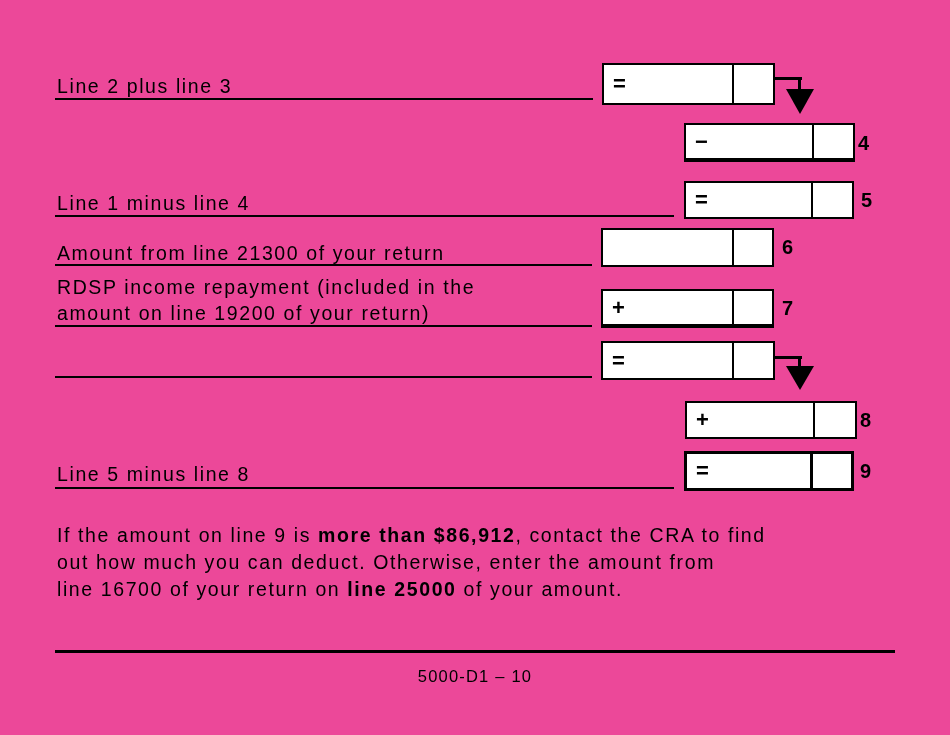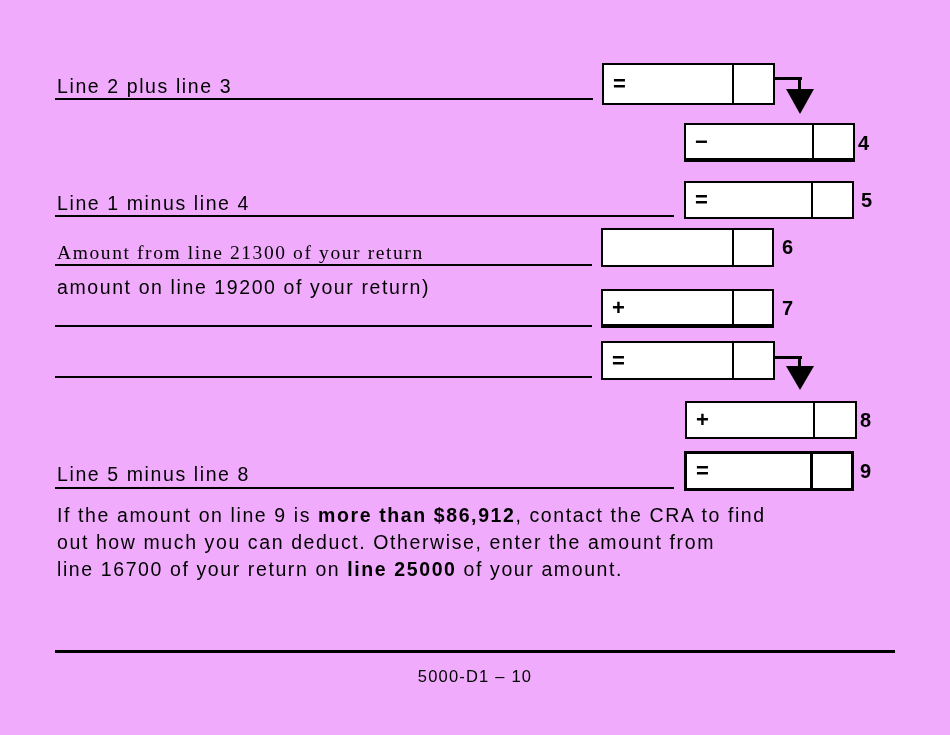--- a/index.html
+++ b/index.html
@@ -1,32 +1,32 @@
 <!DOCTYPE html>
 <html><head>
 <meta charset="utf-8">
 <style>
   html,body{margin:0;padding:0;background:#ffffff;}
-  .page{position:relative;width:950px;height:735px;background:#f0abfc;overflow:hidden;
+  .page{position:relative;width:950px;height:735px;background:#ec4899;overflow:hidden;
         font-family:"Liberation Sans", sans-serif;color:#000;}
   .lbl{position:absolute;font-size:19.5px;letter-spacing:1.6px;line-height:26px;white-space:nowrap;}
   .rule{position:absolute;height:2px;background:#000;}
   .box{position:absolute;box-sizing:border-box;border:2px solid #000;background:#fff;}
   .box.thickbottom{border-bottom-width:4px;}
   .box.heavy{border-width:3px;}
   .op{position:absolute;left:9px;top:50%;transform:translateY(-50%);
       font-weight:700;font-size:22px;letter-spacing:0;}
   .vdiv{position:absolute;top:0;bottom:0;width:2px;background:#000;}
   .vdiv.heavy{width:3px;}
   .cell{position:absolute;top:0;bottom:0;}
   .num{position:absolute;font-weight:700;font-size:20px;line-height:26px;}
   .aseg{position:absolute;background:#000;}
   .ahead{position:absolute;width:0;height:0;border-left:14px solid transparent;
          border-right:14px solid transparent;border-top:25px solid #000;}
-  .para{position:absolute;left:57px;top:502px;font-size:19.5px;letter-spacing:1.6px;line-height:27px;}
+  .para{position:absolute;left:57px;top:522px;font-size:19.5px;letter-spacing:1.6px;line-height:27px;}
   .para .pline{white-space:nowrap;}
   .para b{font-weight:700;}
   .footer-rule{position:absolute;left:55px;top:650px;width:840px;height:3px;background:#000;}
   .footer-text{position:absolute;left:0;top:667px;width:950px;text-align:center;
                font-size:16.5px;letter-spacing:1.2px;}
 </style>
 </head>
 <body>
 
 <div class="page">
@@ -54,30 +54,31 @@
   <div class="lbl" style="left:57px;top:190px;">Line 1 minus line 4</div>
   <div class="rule" style="left:55px;top:215px;width:619px;"></div>
   <div class="box" style="left:684px;top:181px;width:170px;height:38px;">
     <span class="op">=</span>
     <div class="cell" style="left:30px;width:93px;"></div>
     <div class="vdiv" style="left:125px;"></div>
     <div class="cell" style="left:127px;right:0;"></div>
   </div>
   <div class="num" style="left:861px;top:187px;">5</div>
 
-  <div class="lbl" style="left:57px;top:240px;font-family:Liberation Serif, serif;">Amount from line 21300 of your return</div>
+  <div class="lbl" style="left:57px;top:240px;">Amount from line 21300 of your return</div>
   <div class="rule" style="left:55px;top:264px;width:537px;"></div>
   <div class="box" style="left:601px;top:228px;width:173px;height:39px;">
     <div class="cell" style="left:2px;width:127px;"></div>
     <div class="vdiv" style="left:129px;"></div>
     <div class="cell" style="left:131px;right:0;"></div>
   </div>
   <div class="num" style="left:782px;top:234px;">6</div>
 
   <div class="lbl" style="left:57px;top:274px;">
+    <div>RDSP income repayment (included in the</div>
     <div>amount on line 19200 of your return)</div>
   </div>
   <div class="rule" style="left:55px;top:325px;width:537px;"></div>
   <div class="box thickbottom" style="left:601px;top:289px;width:173px;height:39px;">
     <span class="op">+</span>
     <div class="cell" style="left:30px;width:97px;"></div>
     <div class="vdiv" style="left:129px;"></div>
     <div class="cell" style="left:131px;right:0;"></div>
   </div>
   <div class="num" style="left:782px;top:295px;">7</div>

